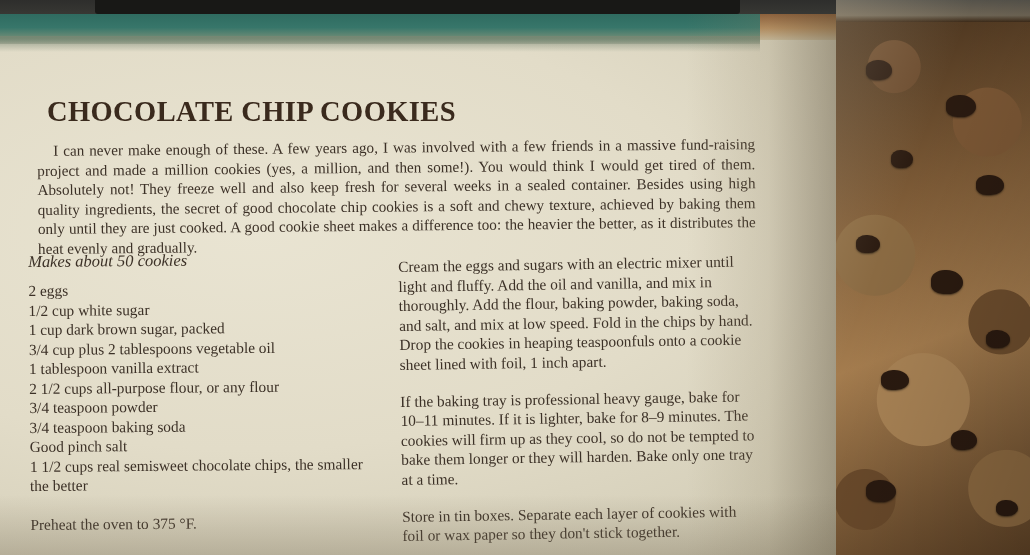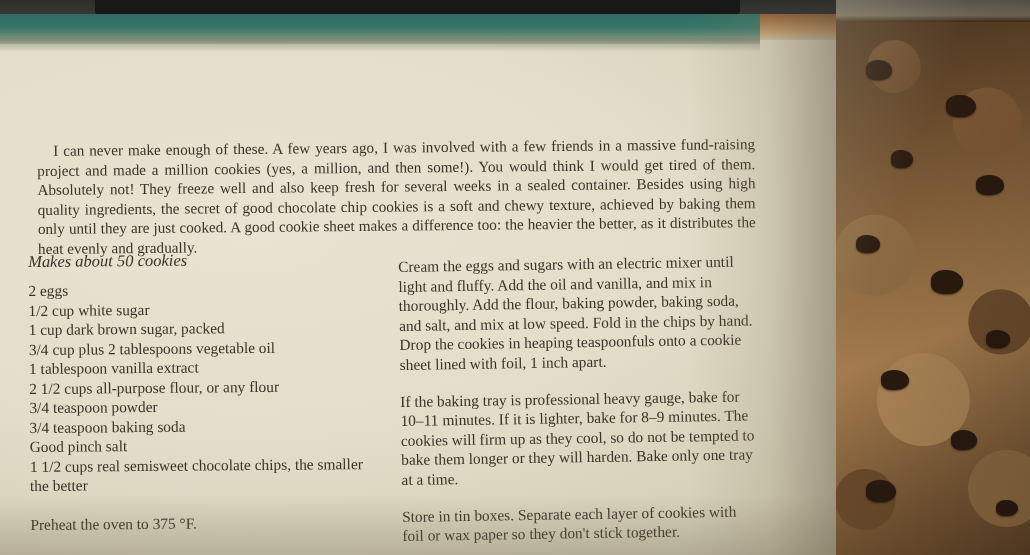--- a/index.html
+++ b/index.html
@@ -178,20 +178,21 @@
     <div class="dark-block"></div>
     <div class="crumb" style="left:860px;top:6px;width:14px;height:9px;"></div>
     <div class="crumb" style="left:905px;top:12px;width:22px;height:12px;background:#6e5a3f;"></div>
     <div class="crumb" style="left:960px;top:4px;width:18px;height:10px;background:#9a8765;"></div>
   </div>
 
   <div class="page-left">
     <div class="spine-band"></div>
     <div class="page-top-edge"></div>
 
+    <h1 class="recipe-title">CHOCOLATE CHIP COOKIES</h1>
 
     <p class="intro">I can never make enough of these. A few years ago, I was involved with a few friends in a massive fund-raising project and made a million cookies (yes, a million, and then some!). You would think I would get tired of them. Absolutely not! They freeze well and also keep fresh for several weeks in a sealed container. Besides using high quality ingredients, the secret of good chocolate chip cookies is a soft and chewy texture, achieved by baking them only until they are just cooked. A good cookie sheet makes a difference too: the heavier the better, as it distributes the heat evenly and gradually.</p>
 
     <div class="col-left">
       <div class="makes">Makes about 50 cookies</div>
       <ul class="ing-list">
         <li>2 eggs</li>
         <li>1/2 cup white sugar</li>
         <li>1 cup dark brown sugar, packed</li>
         <li>3/4 cup plus 2 tablespoons vegetable oil</li>

